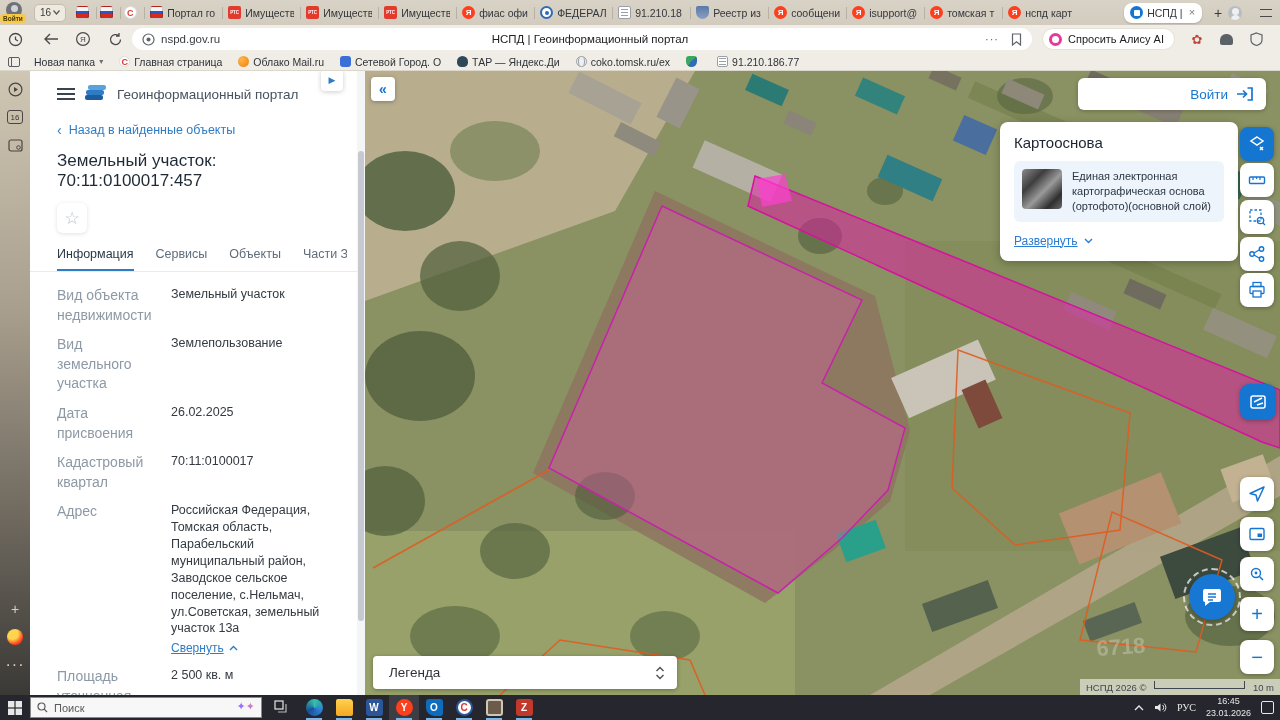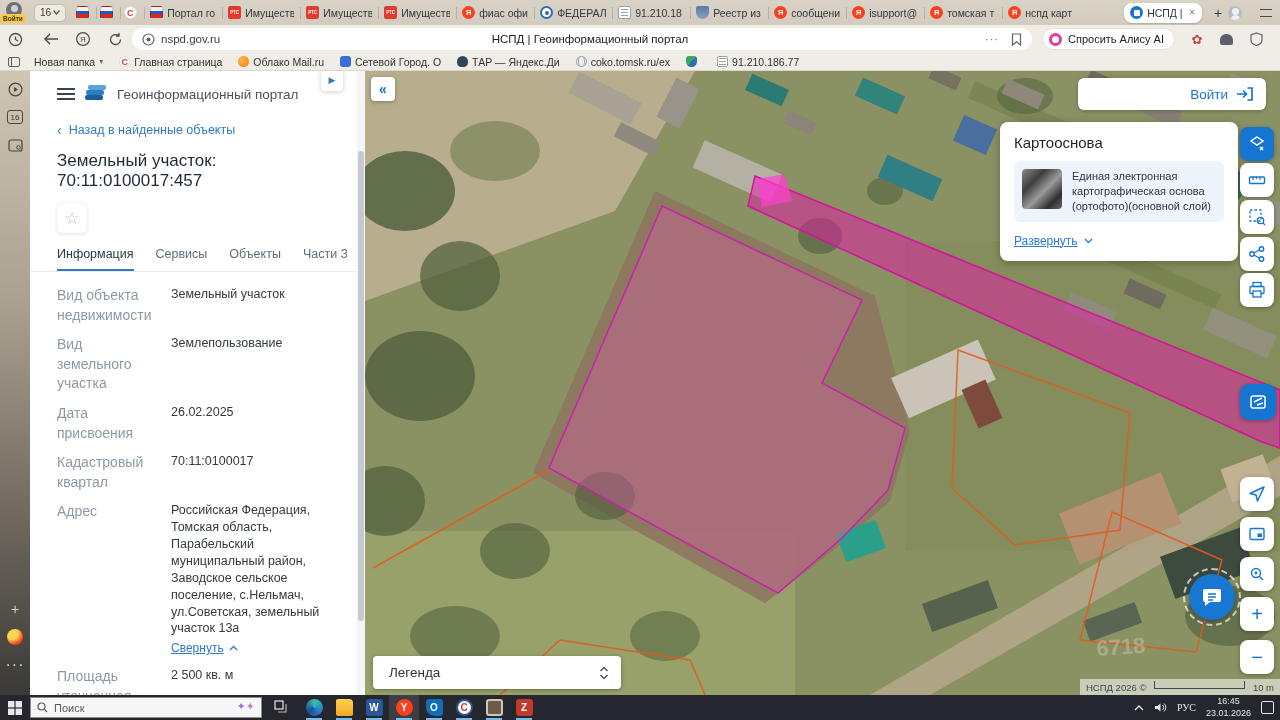--- a/index.html
+++ b/index.html
@@ -124,21 +124,21 @@
   .bp-thumb{width:40px;height:40px;flex:none;border-radius:4px;background:linear-gradient(135deg,#8a8a8a 0%,#3e3e3e 30%,#9a9a9a 55%,#2f2f2f 80%,#6a6a6a 100%);}
   .bp-name{font-size:11px;line-height:1.35;color:#2a3642;}
   .bp-expand{display:inline-flex;align-items:center;gap:6px;margin-top:12px;color:#2b7cd3;font-size:12px;text-decoration:underline;cursor:pointer;}
   .rtb{position:absolute;left:875px;width:34px;height:34px;background:#fff;border-radius:8px;box-shadow:0 1px 4px rgba(0,0,0,.3);display:flex;align-items:center;justify-content:center;color:#1576d1;cursor:pointer;}
   .rtb.active{background:#1576d1;color:#fff;}
   .rtb.blue-special{background:#1576d1;color:#fff;width:36px;height:36px;border-radius:9px;}
   .rtb svg{display:block;}
   .zoom-glyph{font-size:20px;line-height:1;color:#1576d1;}
   .chat-btn{position:absolute;left:824px;top:503px;width:46px;height:46px;border-radius:50%;background:#1877d2;box-shadow:0 2px 6px rgba(0,0,0,.35);display:flex;align-items:center;justify-content:center;cursor:pointer;}
   .chat-ring{position:absolute;left:818px;top:497px;width:58px;height:58px;border-radius:50%;border:2px dashed rgba(255,255,255,.7);pointer-events:none;}
-  .legend-bar{position:absolute;left:8px;top:585px;width:248px;height:33px;background:#fff;border-radius:4px;box-shadow:0 1px 4px rgba(0,0,0,.3);display:flex;align-items:center;padding:0 12px 0 16px;cursor:pointer;}
+  .legend-bar{position:absolute;left:8px;top:585px;width:304px;height:33px;background:#fff;border-radius:4px;box-shadow:0 1px 4px rgba(0,0,0,.3);display:flex;align-items:center;padding:0 12px 0 16px;cursor:pointer;}
   .legend-label{font-size:13.5px;color:#2f3338;flex:1;}
   .attrib{position:absolute;right:0;top:608px;height:16px;width:200px;background:rgba(255,255,255,.55);display:flex;align-items:center;font-size:9.5px;color:#3f4750;padding:0 6px;gap:8px;}
   .scalebar{flex:1;height:8px;border-left:1px solid #3f4750;border-right:1px solid #3f4750;border-bottom:1px solid #3f4750;margin-top:-4px;}
 
   
   .taskbar{position:absolute;left:0;top:695px;width:1280px;height:25px;background:#26262e;display:flex;align-items:center;color:#e8e8e8;}
   .tb-start{width:30px;height:25px;display:flex;align-items:center;justify-content:center;cursor:pointer;}
   .tb-search{width:232px;height:21px;background:#f7f7f7;border:1px solid #8a8a8a;display:flex;align-items:center;gap:6px;padding:0 6px;color:#5a5a5a;font-size:11px;cursor:text;position:relative;}
   .tb-sparkle{position:absolute;right:6px;top:2px;font-size:11px;background:linear-gradient(45deg,#4aa3ff,#b45bff,#ffc24a);-webkit-background-clip:text;background-clip:text;color:transparent;}
   .tb-taskview{margin:0 12px;cursor:pointer;}

